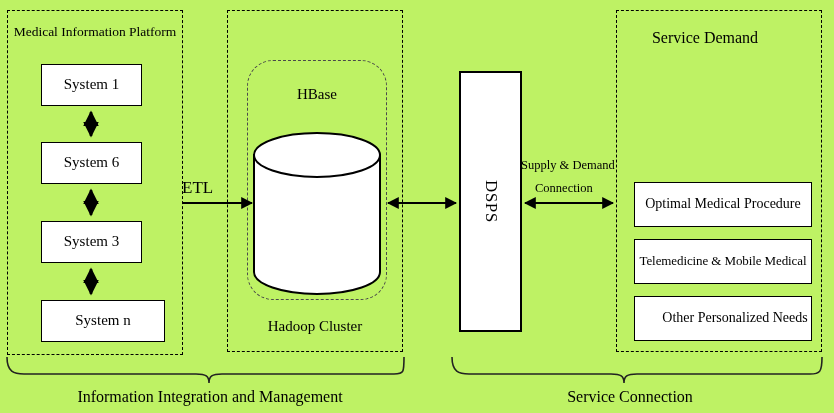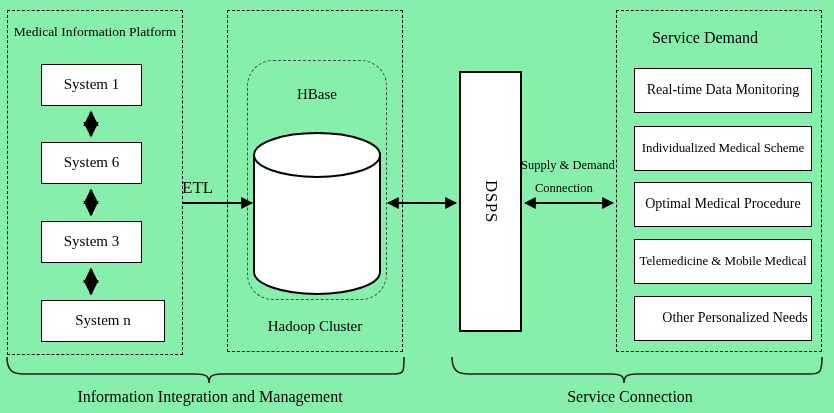--- a/index.html
+++ b/index.html
@@ -9,21 +9,21 @@
     background: #ffffff;
   }
   body {
     font-family: "Liberation Serif", "DejaVu Serif", serif;
     color: #000000;
   }
   #canvas {
     position: relative;
     width: 834px;
     height: 413px;
-    background: #86efac;
+    background: #bef264;
     overflow: hidden;
   }
   .svg-layer {
     position: absolute;
     left: 0;
     top: 0;
     width: 834px;
     height: 413px;
     pointer-events: none;
   }
@@ -116,22 +116,20 @@
   <div class="cyl-text" style="left:254px; top:207px; width:126px;">Medical</div>
   <div class="cyl-text" style="left:254px; top:240px; width:126px;">Bigdata</div>
 
   <div class="dsps-box" style="left:459px; top:71px; width:63px; height:261px;">
     <div class="dsps-text">DSPS</div>
   </div>
 
   <div class="panel" style="left:616px; top:10px; width:206px; height:342px;"></div>
   <div class="panel-label" style="left:616px; top:29px; width:178px; font-size:16px; text-align:center;">Service Demand</div>
 
-  <div class="box box-demand" style="left:634px; top:68px; width:178px; height:45px;">Real-time Data Monitoring</div>
-  <div class="box box-demand tight" style="left:634px; top:126px; width:178px; height:45px;">Individualized Medical Scheme</div>
   <div class="box box-demand" style="left:634px; top:182px; width:178px; height:45px;">Optimal Medical Procedure</div>
   <div class="box box-demand tight" style="left:634px; top:239px; width:178px; height:45px;">Telemedicine &amp; Mobile Medical</div>
   <div class="box box-demand" style="left:634px; top:296px; width:178px; height:45px;padding-left:24px;">Other Personalized Needs</div>
 
   <div class="free-label" style="left:182px; top:178px; font-size:17px;">ETL</div>
   <div class="free-label" style="left:521px; top:158px; font-size:12.5px;">Supply &amp; Demand</div>
   <div class="free-label" style="left:535px; top:181px; font-size:12.5px;">Connection</div>
 
   <div class="caption" style="left:0px; top:388px; width:420px;">Information Integration and Management</div>
   <div class="caption" style="left:430px; top:388px; width:400px;">Service Connection</div>

